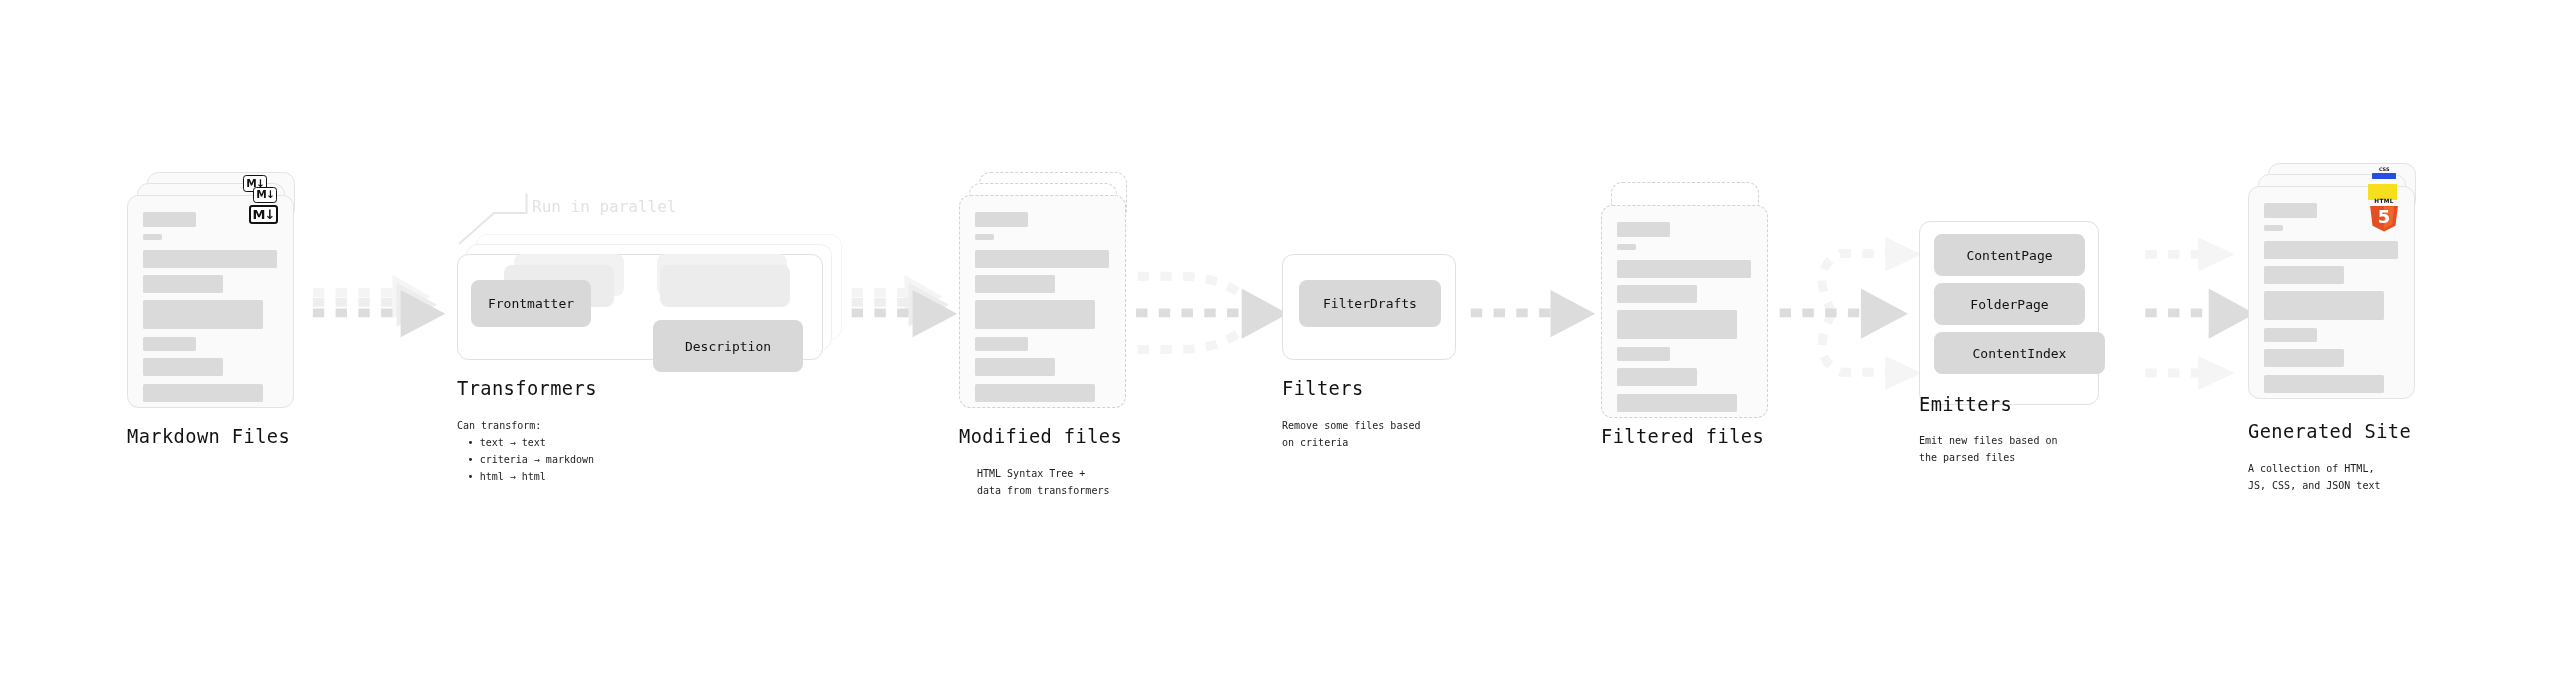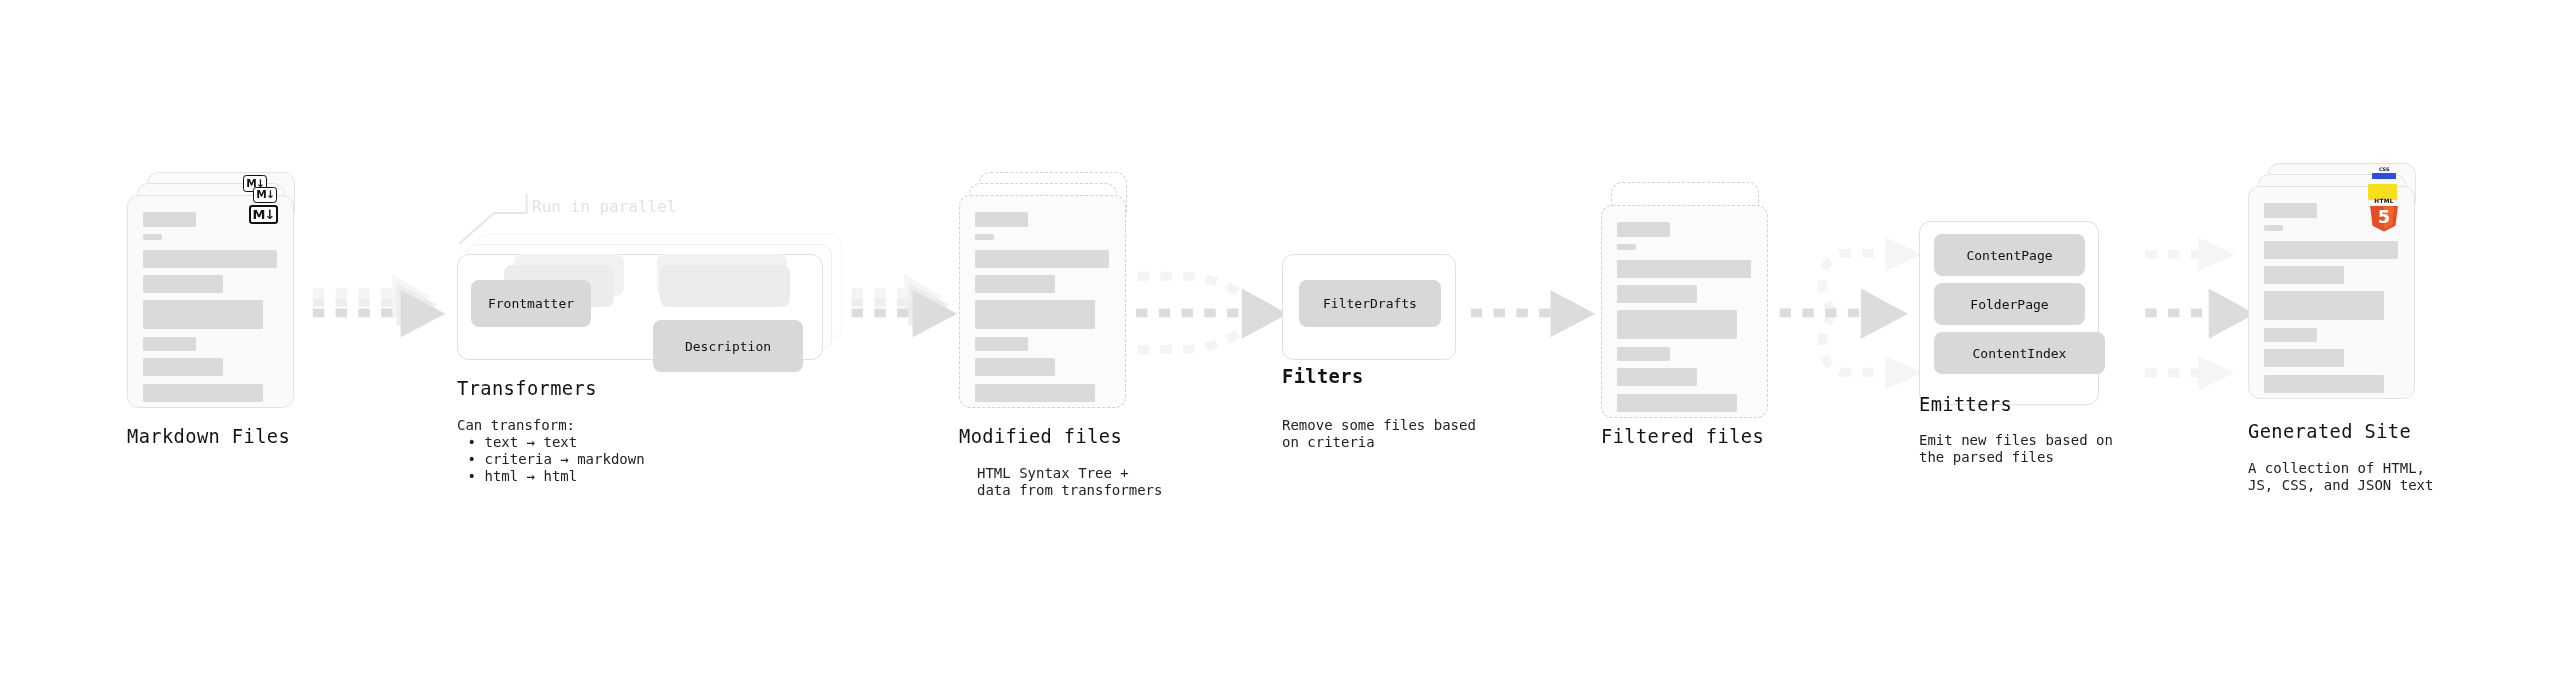--- a/index.html
+++ b/index.html
@@ -68,21 +68,21 @@
     font-family:"DejaVu Sans","Liberation Sans",sans-serif;}
   .js-badge{width:29px;height:16.3px;background:#f7df1e;}
 
   
   .title{
     position:absolute;white-space:nowrap;
     font-size:18.7px;font-weight:400;color:#121212;letter-spacing:0.4px;
   }
   .sub{
     position:absolute;white-space:nowrap;
-    font-size:14px;line-height:17px;color:#222;
+    font-size:10px;line-height:17px;color:#222;
   }
   .sub .bul{padding-left:10.6px;}
 
   
   .gbox{
     position:absolute;box-sizing:border-box;
     border:1.6px solid #e0e0e0;border-radius:11.4px;background:#fff;
   }
   .gbox.ghost{border-color:#f0f0f0;}
   .gbox.ghost2{border-color:#f5f5f5;}
@@ -254,21 +254,21 @@
     </div>
   </div>
   <div class="title" style="left:959px;top:426px;">Modified files</div>
   <div class="sub" style="left:959px;top:465px;margin-left:18px;">
     <div>HTML Syntax Tree +</div>
     <div>data from transformers</div>
   </div>
 
   <div class="gbox" style="left:1282px;top:254px;width:174px;height:106px;"></div>
   <div class="chip" style="left:1299px;top:280px;width:142px;height:47px;">FilterDrafts</div>
-  <div class="title" style="left:1282px;top:366px;font-weight:bold;">Filters</div>
+  <div class="title" style="left:1282px;top:378px;">Filters</div>
   <div class="sub" style="left:1282px;top:417px;">
     <div>Remove some files based</div>
     <div>on criteria</div>
   </div>
 
   <div class="doc-stack dashed" style="left:1601px;top:182px;">
     <div class="doc back1" style="left:9.8px;top:0px;"></div>
     <div class="doc front">
       <div class="lines">
         <div class="ln" style="width:53px;height:14.6px;"></div>

